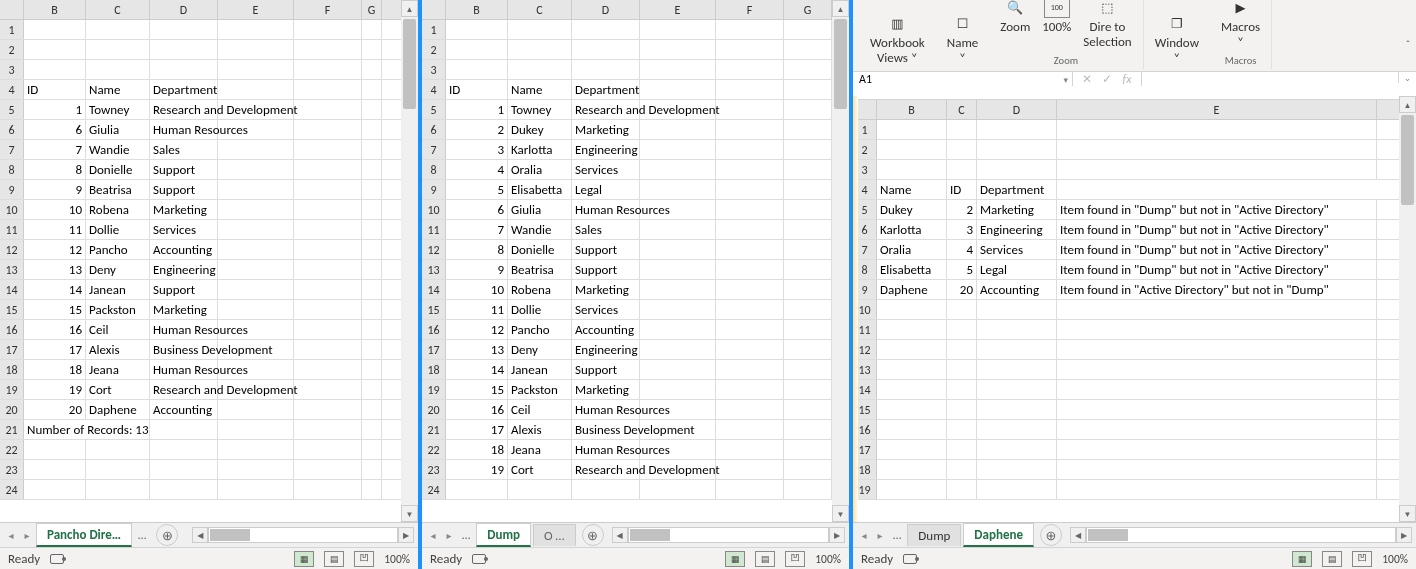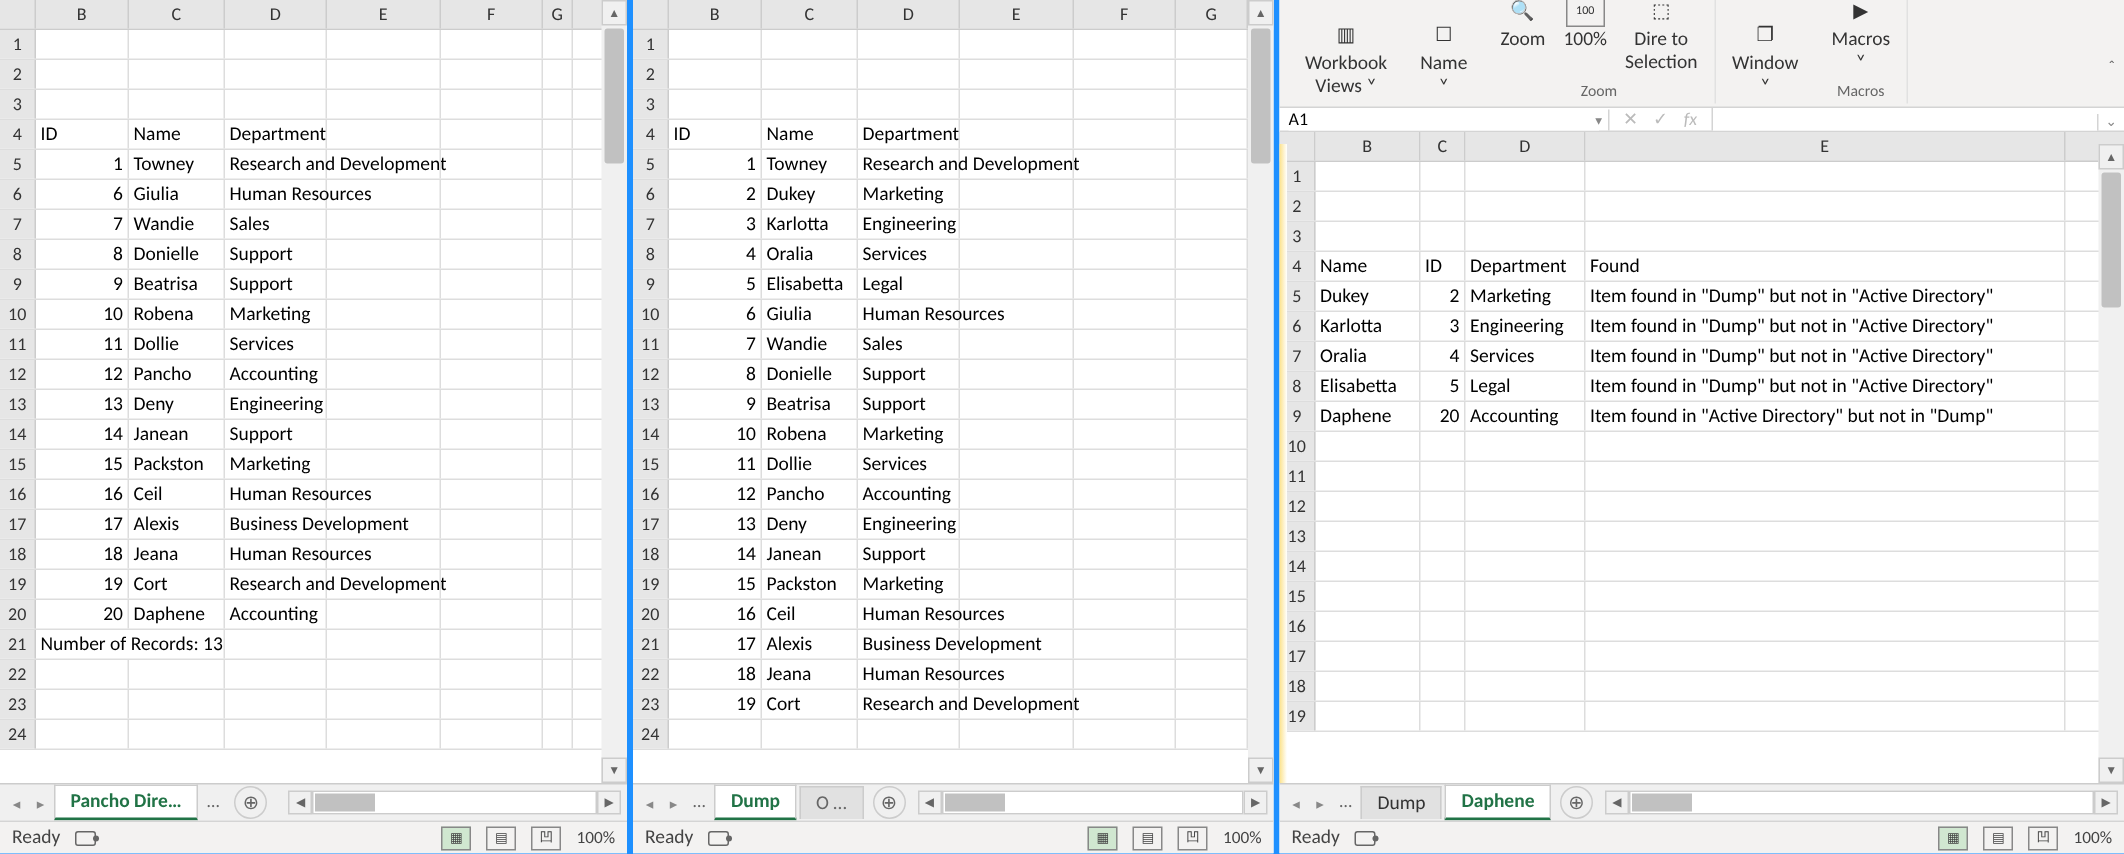--- a/index.html
+++ b/index.html
@@ -13,21 +13,21 @@
   .ribbon { background: #f3f2f1; border-bottom: 1px solid #d4d4d4; height: 72px; display: flex; align-items: flex-end; padding: 0 6px 2px; position: relative; }
   .ribbon-group { display: flex; flex-direction: column; align-items: center; border-right: 1px solid #e1e1e1; padding: 0 8px 2px; height: 100%; justify-content: flex-end; }
   .ribbon-group:last-of-type { border-right: none; }
   .ribbon-row { display: flex; gap: 6px; align-items: flex-start; }
   .ribbon-btn { display: flex; flex-direction: column; align-items: center; gap: 1px; font-size: 11px; color: #333; cursor: pointer; padding: 1px 3px; text-align: center; line-height: 1.2; }
   .ribbon-btn .ic { width: 20px; height: 20px; display: flex; align-items: center; justify-content: center; }
   .grp-label { font-size: 10.5px; color: #666; margin-top: 3px; }
   .collapse-caret { position: absolute; right: 6px; bottom: 20px; font-size: 11px; color: #666; cursor: pointer; }
   
   
-  .fbar { display: flex; border-bottom: 1px solid #d4d4d4; background: #fff; height: 16px; align-items: flex-end; }
+  .fbar { display: flex; border-bottom: 1px solid #d4d4d4; background: #fff; height: 28px; align-items: flex-start; }
   .namebox { width: 220px; border-right: 1px solid #d4d4d4; display: flex; align-items: center; padding: 0 6px; position: relative; }
   .namebox input { border: none; outline: none; width: 100%; font-size: 12px; }
   .namebox .dd { position: absolute; right: 4px; font-size: 9px; color: #888; }
   .fbar-btns { display: flex; align-items: center; gap: 4px; padding: 0 6px; border-right: 1px solid #d4d4d4; color: #bbb; }
   .fbar-btns span { width: 16px; text-align: center; font-size: 12px; }
   .finput { flex: 1; border: none; outline: none; padding: 0 6px; font-size: 12px; }
   .fbar-expand { width: 18px; display: flex; align-items: center; justify-content: center; color: #888; font-size: 9px; border-left: 1px solid #d4d4d4; }
   
   
   .grid-wrap { flex: 1; display: flex; flex-direction: column; overflow: hidden; }
@@ -713,21 +713,20 @@
           <div class="cell" style="width: 70px;"></div>
           <div class="cell" style="width: 30px;"></div>
           <div class="cell" style="width: 80px;"></div>
           <div class="cell" style="width: 320px;"></div>
         </div>
         <div class="row">
           <div class="rowhdr">4</div>
           <div class="cell bold" style="width: 70px;">Name</div>
           <div class="cell bold" style="width: 30px;">ID</div>
           <div class="cell bold" style="width: 80px;">Department</div>
-          <div class="cell bold" style="width: 320px;">Found</div>
         </div>
         <div class="row">
           <div class="rowhdr">5</div>
           <div class="cell" style="width: 70px;">Dukey</div>
           <div class="cell ar" style="width: 30px;">2</div>
           <div class="cell" style="width: 80px;">Marketing</div>
           <div class="cell" style="width: 320px;">Item found in "Dump" but not in "Active Directory"</div>
         </div>
         <div class="row">
           <div class="rowhdr">6</div>

